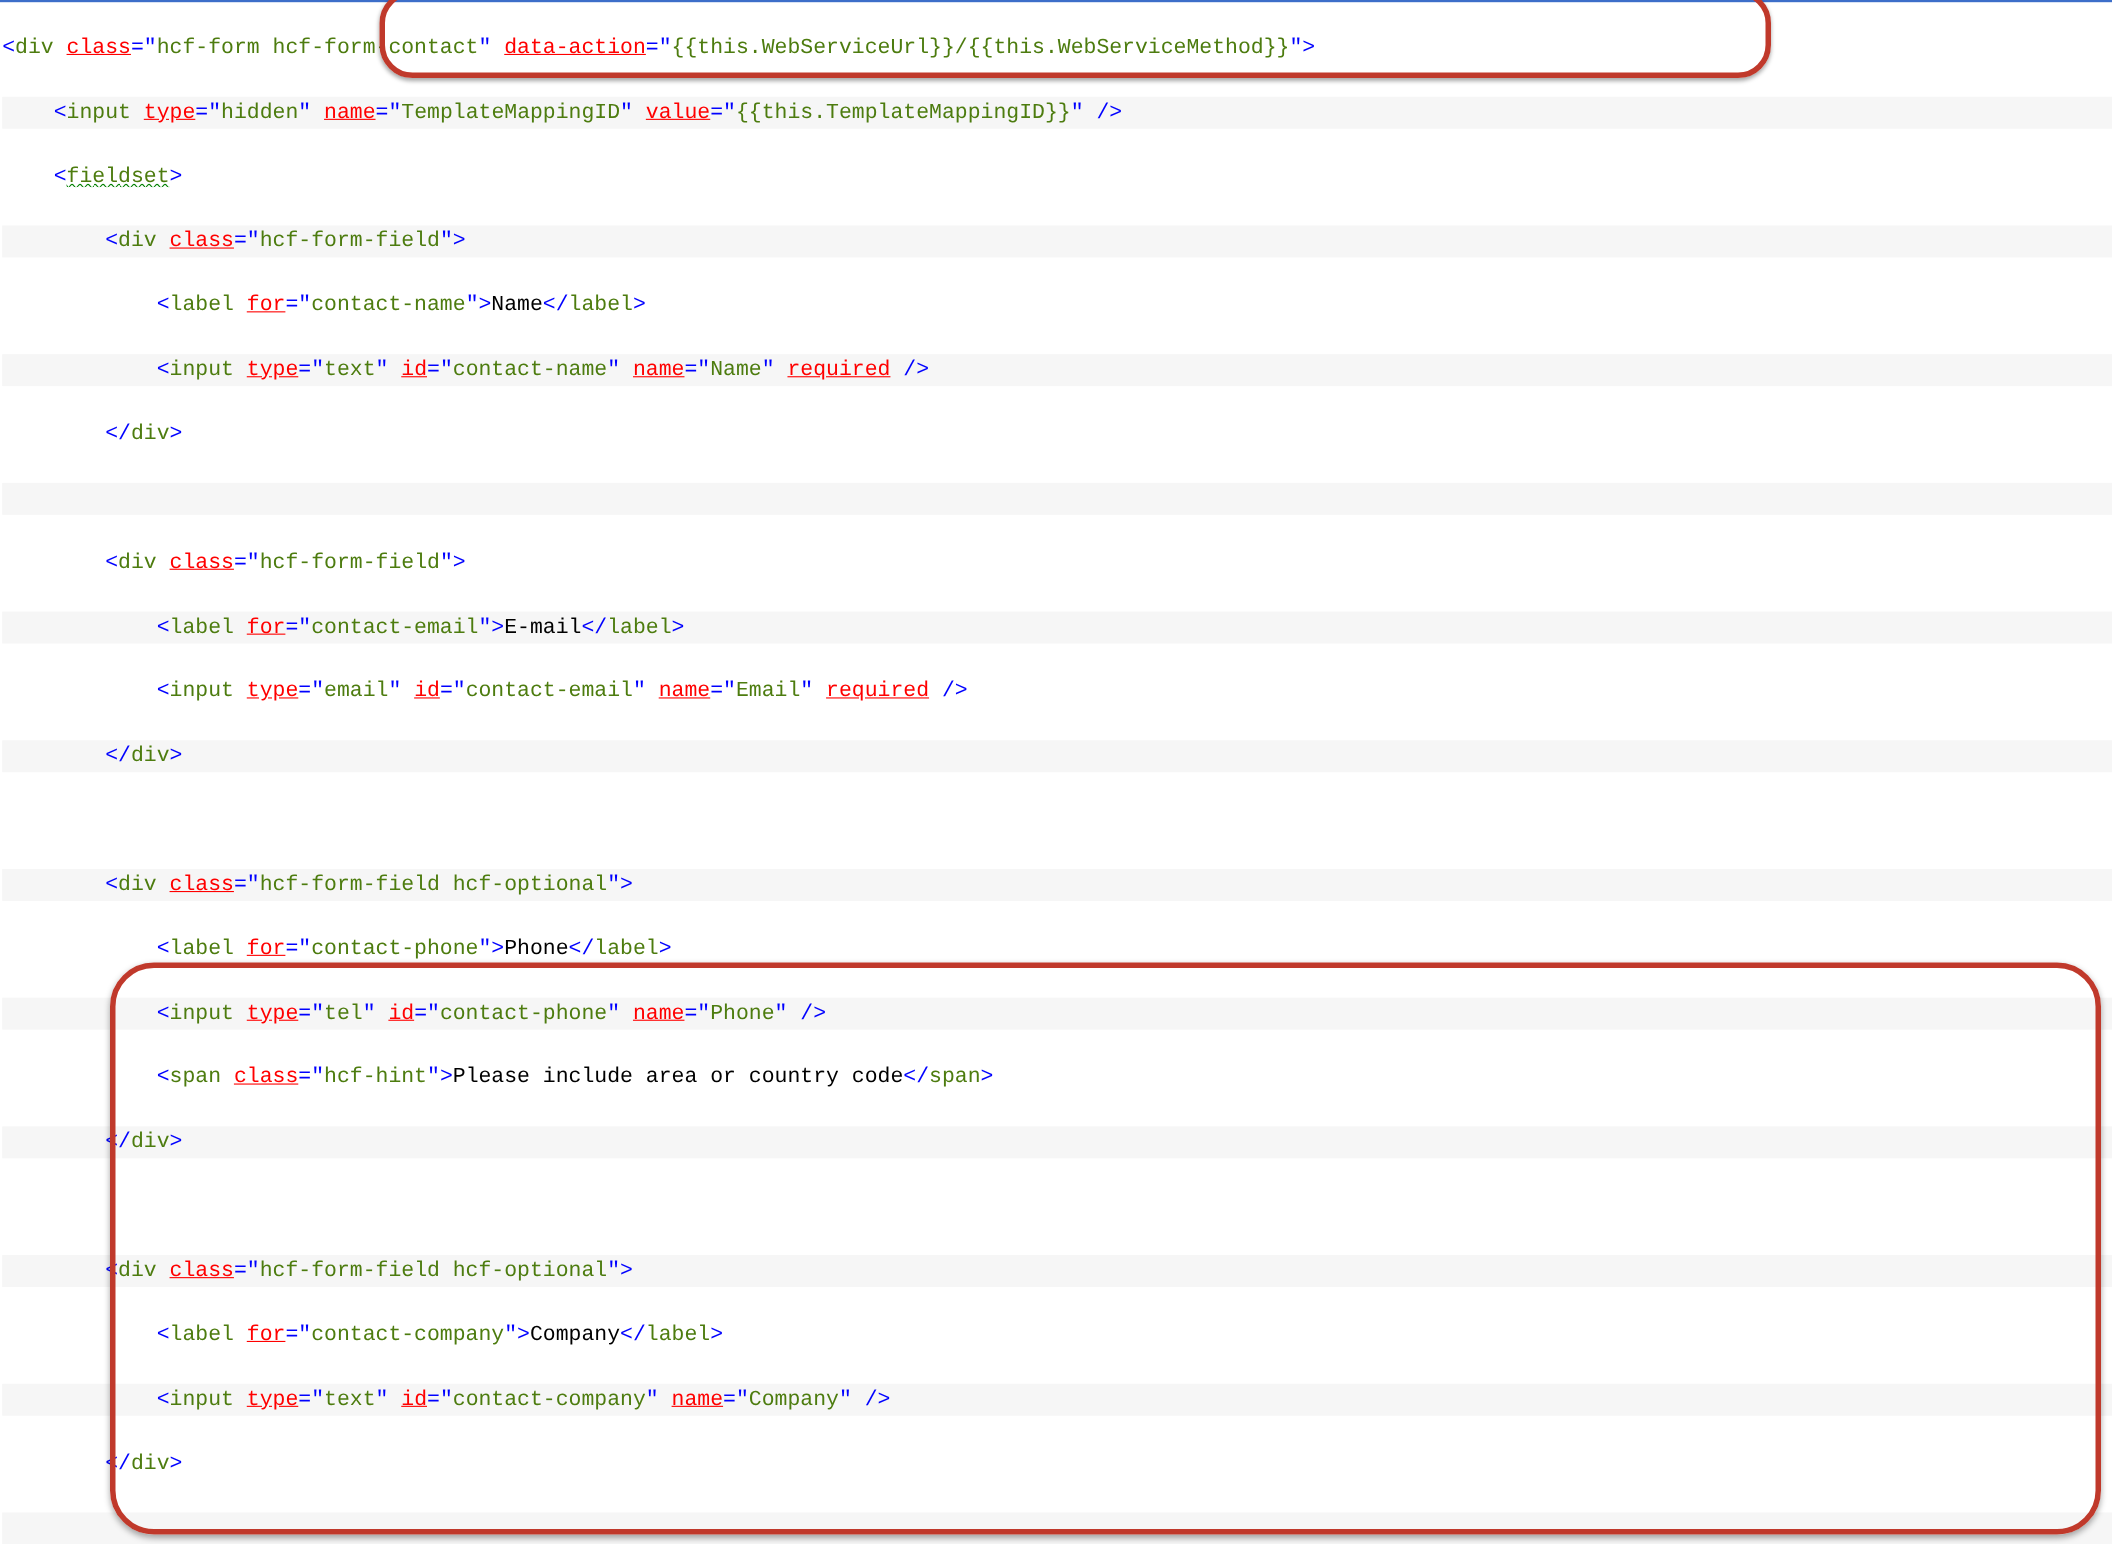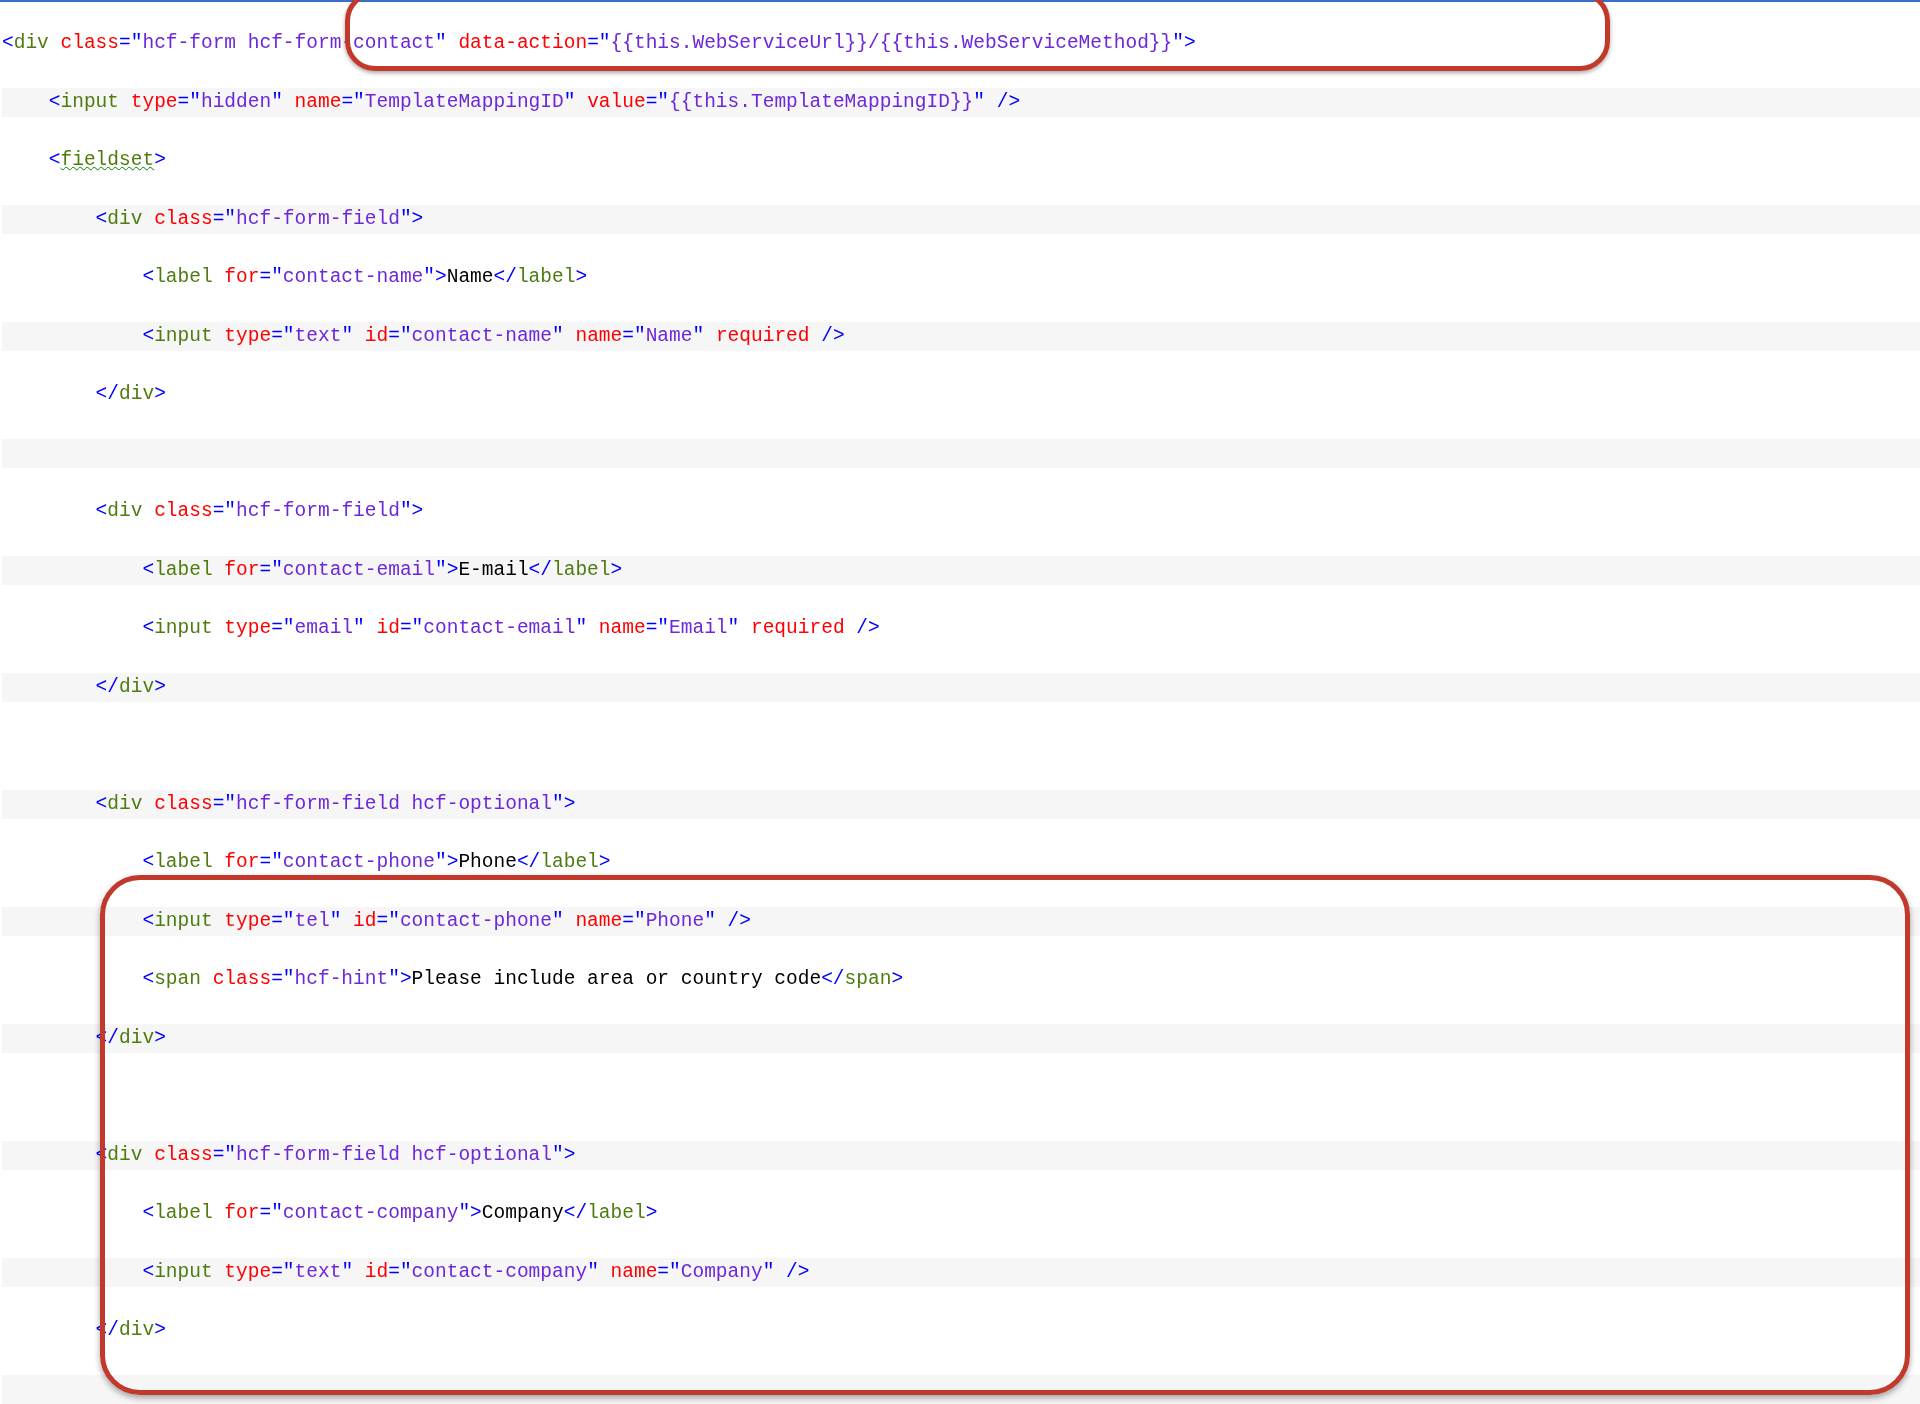--- a/index.html
+++ b/index.html
@@ -19,22 +19,22 @@
     padding: 0 0 0 2px;
     white-space: pre;
     position: relative;
   }
   .code-line {
     display: block;
     position: relative;
   }
   
   .tag    { color: #0000ff; }  
-  .attr   { color: #ff0000; }  
-  .val    { color: #6d28d9; }  
+  .attr   { color: #ff0000; text-decoration: underline; }  
+  .val    { color: #4d7c0f; }  
   .txt    { color: #000000; }  
   .br     { color: #4d7c0f; }  
   .squig {
     text-decoration-line: underline;
     text-decoration-style: wavy;
     text-decoration-color: #008000;
     text-decoration-thickness: 1px;
     text-align: center;
   }
 

